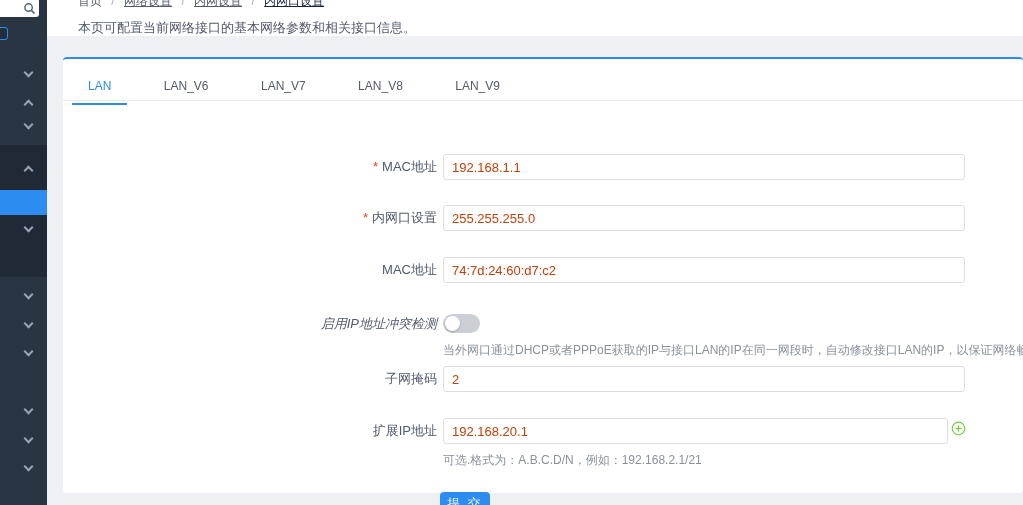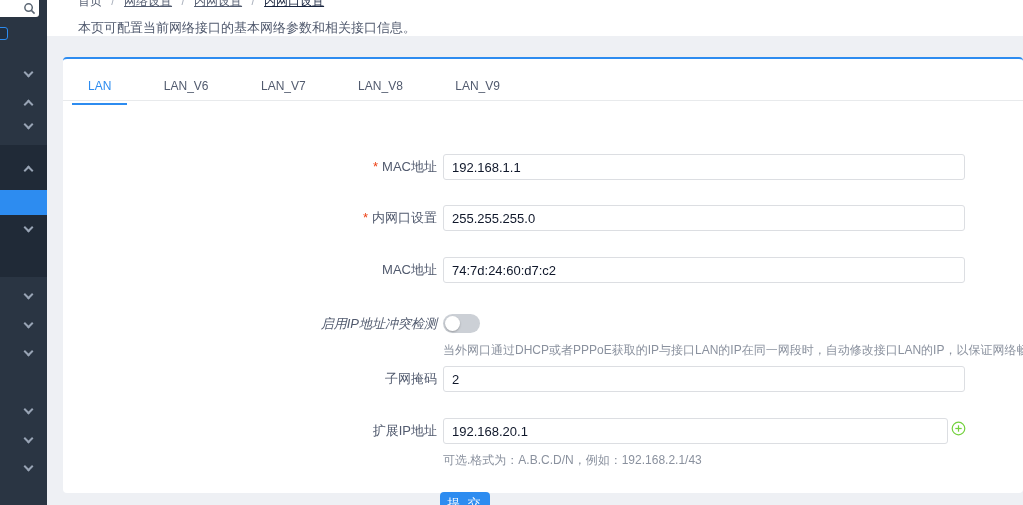--- a/index.html
+++ b/index.html
@@ -48,21 +48,21 @@
     color:#515a6e; cursor:pointer; border-bottom:2px solid transparent; margin-bottom:-1px;margin-top:8px; }
   .tab.active { color:#2d8cf0; border-bottom-color:#2d8cf0; }
 
   
   .form { position:relative; }
   .form-row { position:absolute; left:0; width:960px; }
   .form-label { position:absolute; left:0; top:0; width:374px; text-align:right; font-size:13px;
     color:#515a6e; line-height:26px; white-space:nowrap; }
   .req { color:#ed4014; margin-right:4px; font-size:13px; }
   .txt-input { position:absolute; left:380px; top:0; width:522px; height:26px; border:1px solid #dcdee2;
-    border-radius:3px; padding:0 8px; font-size:13px; color:#0f172a; background:#fff; outline:none;
+    border-radius:3px; padding:0 8px; font-size:13px; color:#c2410c; background:#fff; outline:none;
     font-family:"Liberation Sans","DejaVu Sans",sans-serif; }
   .txt-input.short { width:505px; }
   .row-ip { top:53px; } .row-mask { top:104px; } .row-mac { top:156px; }
   .row-switch { top:213px; } .row-alias { top:265px; } .row-extip { top:317px; }
 
   .switch { position:absolute; left:380px; top:0; width:37px; height:19px; background:#ccd0d6;
     border-radius:10px; cursor:pointer; }
   .switch .knob { position:absolute; left:2px; top:2px; width:15px; height:15px; background:#fff;
     border-radius:50%; box-shadow:0 1px 2px rgba(0,0,0,.25); }
   .row-switch .form-label { line-height:19px;font-style:italic; }
@@ -194,21 +194,21 @@
           </div>
           <input class="txt-input" type="text" value="2" style="">
         </div>
 
         <div class="form-row row-extip">
           <div class="form-label">
             <span>扩展IP地址</span>
           </div>
           <input class="txt-input short" type="text" value="192.168.20.1" style="">
         </div>
-        <div class="help-text help-extip">可选.格式为：A.B.C.D/N，例如：192.168.2.1/43</div>
+        <div class="help-text help-extip">可选.格式为：A.B.C.D/N，例如：192.168.2.1/21</div>
 
         <div class="add-btn">
           <svg width="15" height="15" viewBox="0 0 16 16">
             <circle cx="8" cy="8" r="6.7" fill="none" stroke="#73d13d" stroke-width="1.3"></circle>
             <line x1="8" y1="4.6" x2="8" y2="11.4" stroke="#73d13d" stroke-width="1.3"></line>
             <line x1="4.6" y1="8" x2="11.4" y2="8" stroke="#73d13d" stroke-width="1.3"></line>
           </svg>
         </div>
 
         <button class="submit-btn">提 交</button>

